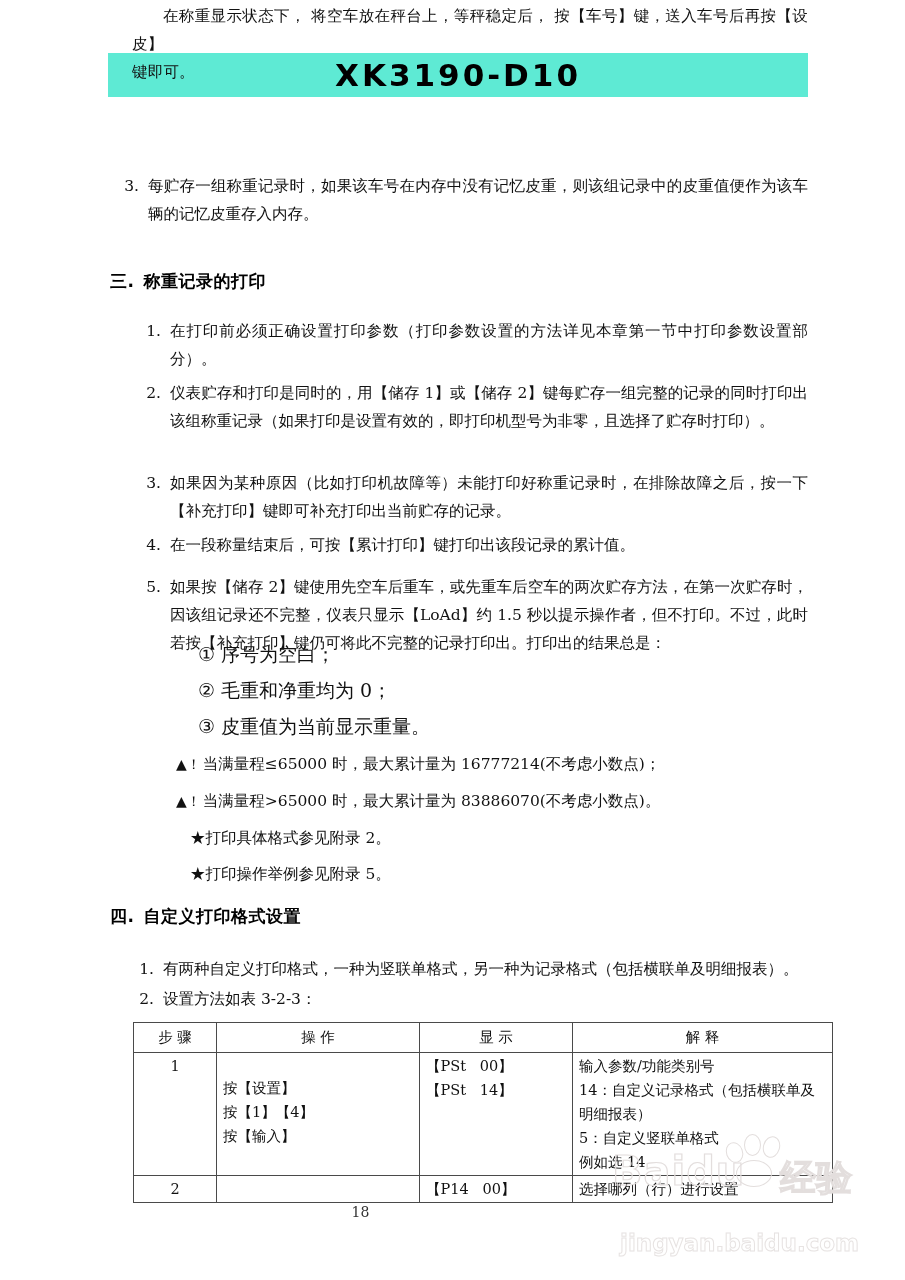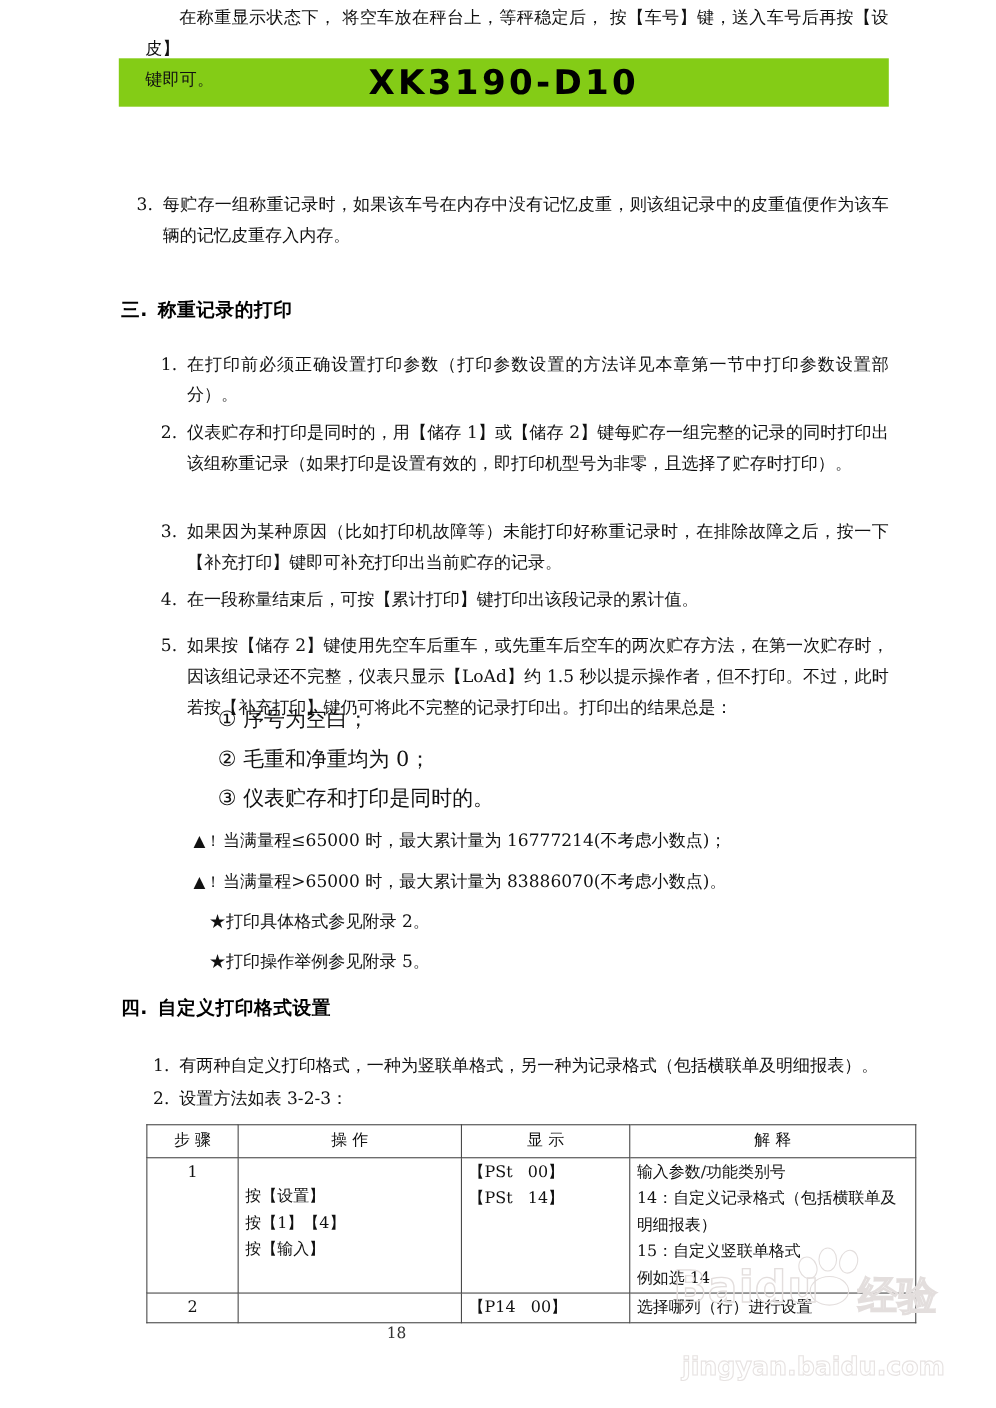--- a/index.html
+++ b/index.html
@@ -23,21 +23,21 @@
     height: 1280px;
   }
 
   
   .header-banner {
     position: absolute;
     left: 108px;
     top: 53px;
     width: 700px;
     height: 44px;
-    background: #84cc16;
+    background: #5eead4;
     display: flex;
     align-items: center;
     justify-content: center;
   }
   .header-title {
     font-family: "DejaVu Sans", "Liberation Sans", sans-serif;
     font-weight: 700;
     font-size: 31px;
     letter-spacing: 3px;
     color: #000000;
@@ -283,21 +283,21 @@
     </div>
   </div>
 
   <div class="sub-item" style="left:198px; top:640px;">
     <span class="cmark">①</span><span>序号为空白；</span>
   </div>
   <div class="sub-item" style="left:198px; top:676px;">
     <span class="cmark">②</span><span>毛重和净重均为 0；</span>
   </div>
   <div class="sub-item" style="left:198px; top:712px;">
-    <span class="cmark">③</span><span>仪表贮存和打印是同时的。</span>
+    <span class="cmark">③</span><span>皮重值为当前显示重量。</span>
   </div>
 
   <div class="note" style="left:176px; top:750px;">
     <span class="tri">▲！</span><span>当满量程≤65000 时，最大累计量为 16777214(不考虑小数点)；</span>
   </div>
   <div class="note" style="left:176px; top:787px;">
     <span class="tri">▲！</span><span>当满量程&gt;65000 时，最大累计量为 83886070(不考虑小数点)。</span>
   </div>
 
   <div class="note" style="left:190px; top:824px;">
@@ -345,21 +345,21 @@
             <div>按【输入】</div>
           </td>
           <td class="c-disp">
             <div class="disp-line">【PSt   00】</div>
             <div class="disp-line">【PSt   14】</div>
           </td>
           <td class="c-exp">
             <div>输入参数/功能类别号</div>
             <div>14：自定义记录格式（包括横联单及</div>
             <div>明细报表）</div>
-            <div>15：自定义竖联单格式</div>
+            <div>5：自定义竖联单格式</div>
             <div>例如选 14</div>
           </td>
         </tr>
         <tr>
           <td class="c-step cell-center">2</td>
           <td class="c-op"></td>
           <td class="c-disp">
             <div class="disp-line">【P14   00】</div>
           </td>
           <td class="c-exp">

